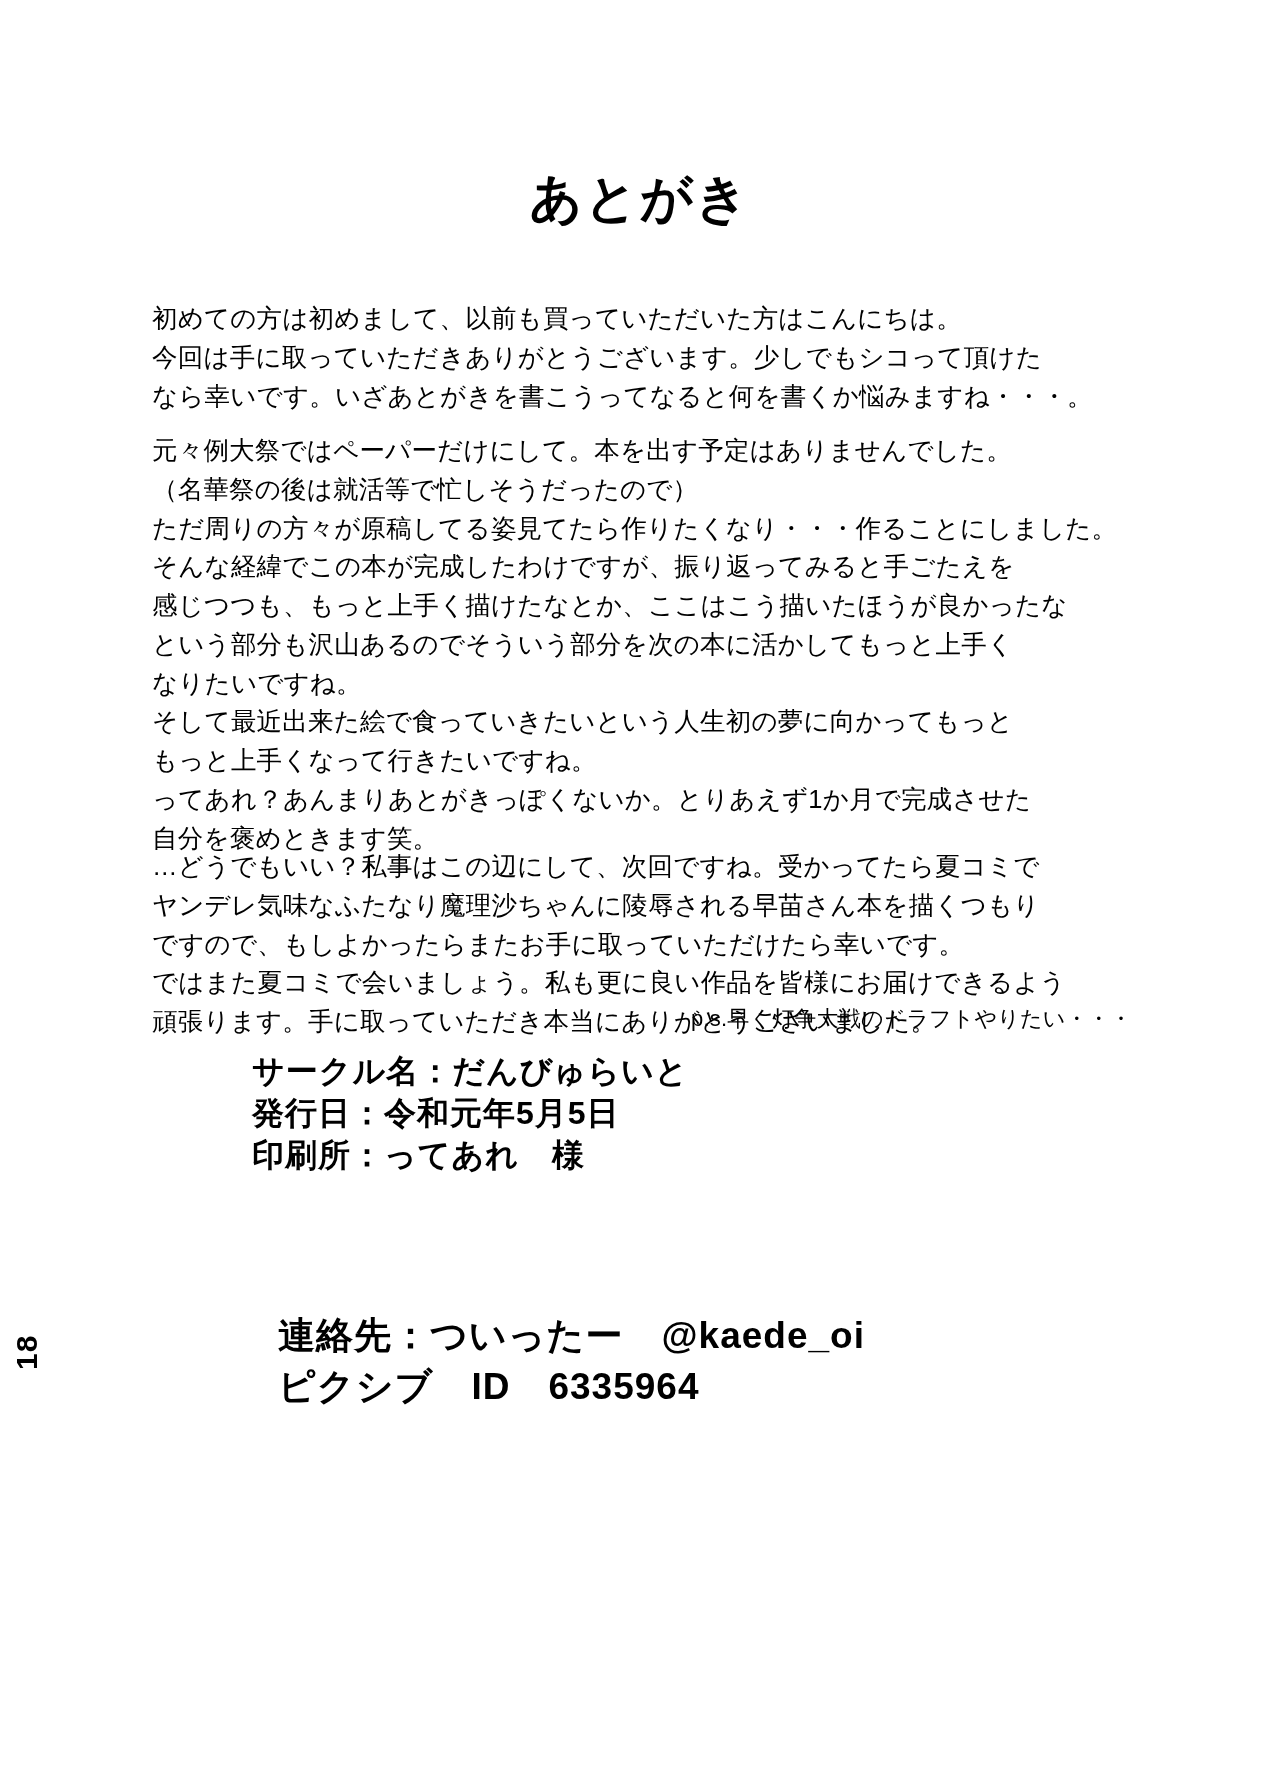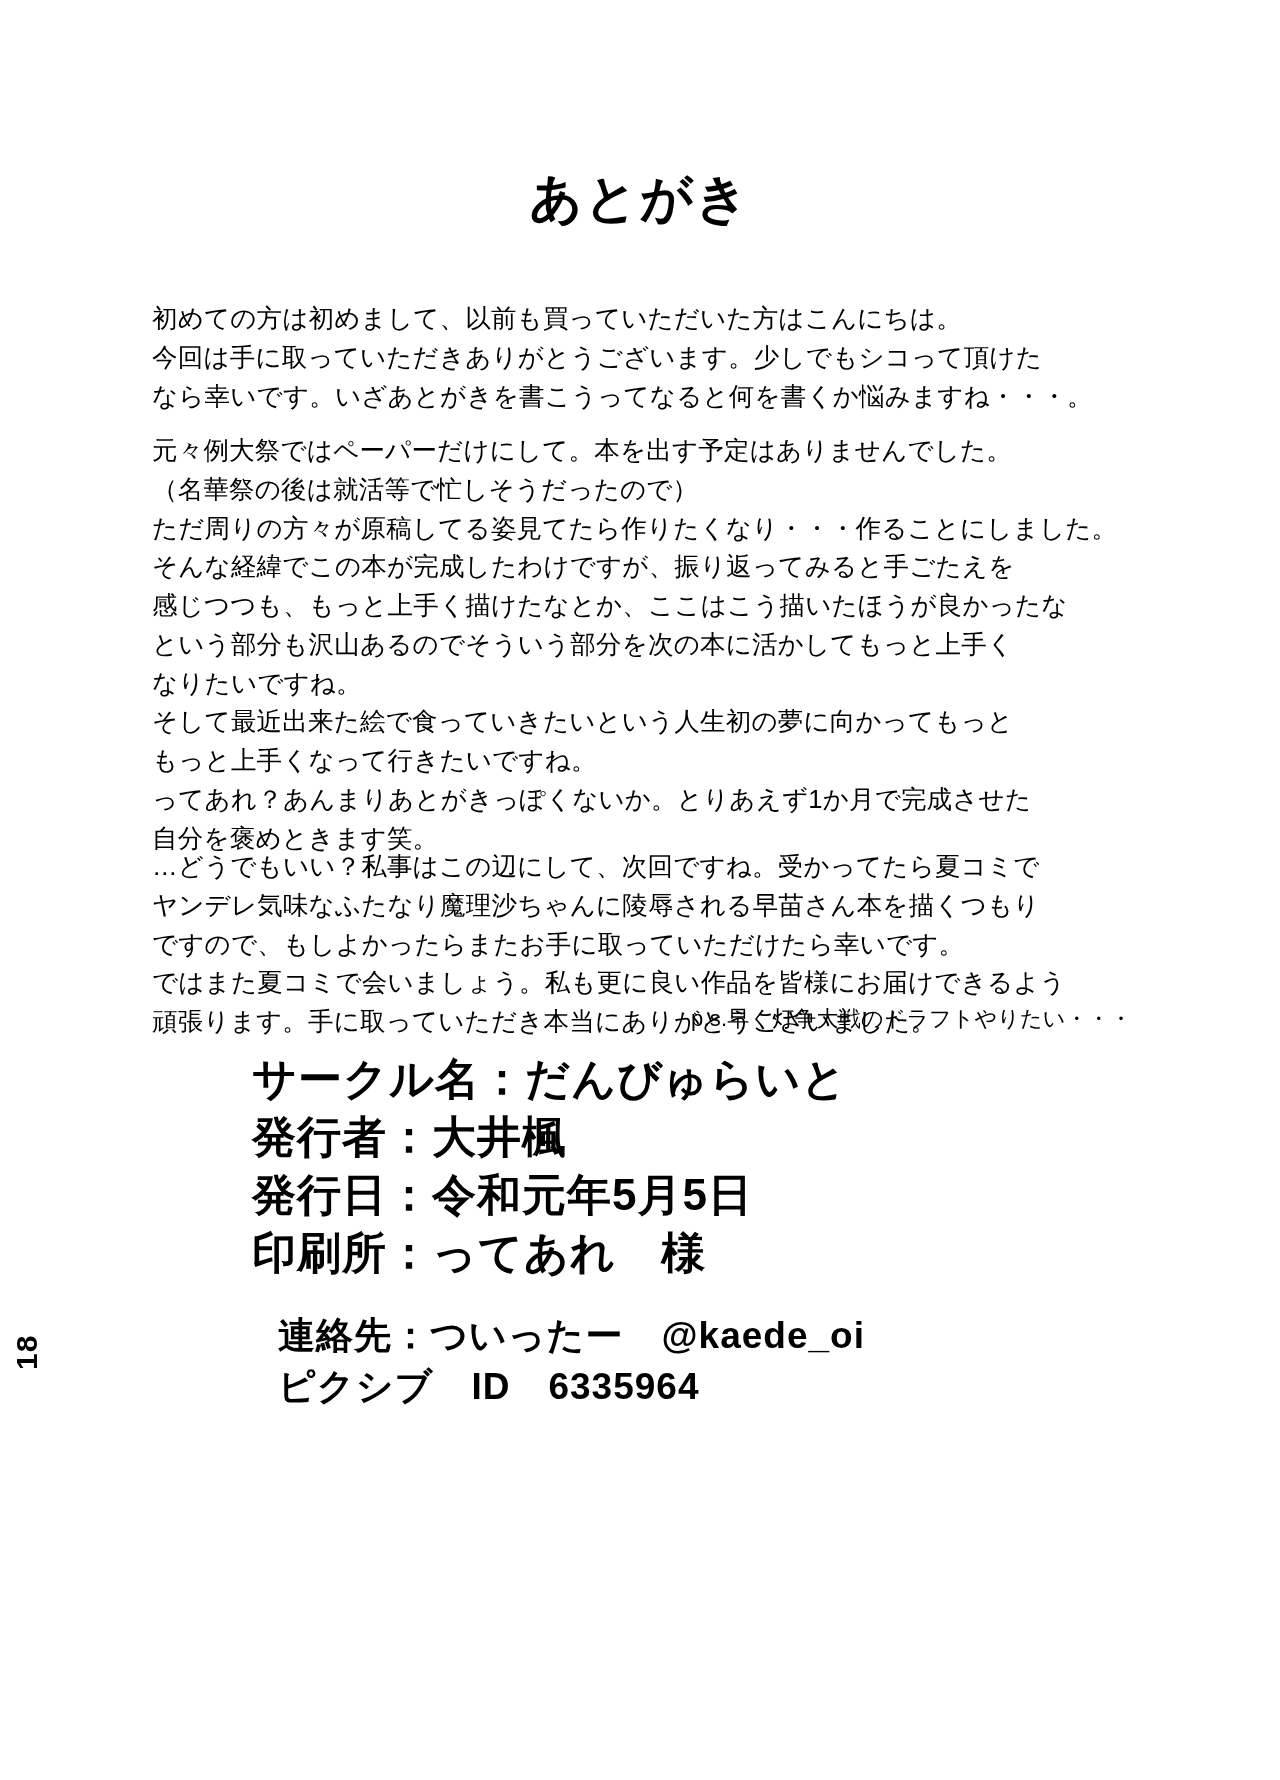--- a/index.html
+++ b/index.html
@@ -58,21 +58,21 @@
     letter-spacing: 0.2px;
   }
   
   .colophon {
     position: absolute;
     top: 1050px;
     left: 252px;
     width: 900px;
   }
   .colophon-line {
-    font-size: 44px;
+    font-size: 32px;
     font-weight: bold;
     line-height: 1.32;
     letter-spacing: 1px;
     white-space: pre;
   }
   .contact {
     position: absolute;
     top: 1310px;
     left: 278px;
     width: 900px;
@@ -120,21 +120,20 @@
   <div class="body-block" id="para3">…どうでもいい？私事はこの辺にして、次回ですね。受かってたら夏コミで
 ヤンデレ気味なふたなり魔理沙ちゃんに陵辱される早苗さん本を描くつもり
 ですので、もしよかったらまたお手に取っていただけたら幸いです。
 ではまた夏コミで会いましょう。私も更に良い作品を皆様にお届けできるよう
 頑張ります。手に取っていただき本当にありがとうございました。</div>
 
   <div class="ps-line">p.s.早く灯争大戦のドラフトやりたい・・・</div>
 
   <div class="colophon">
     <div class="colophon-line">サークル名：だんびゅらいと</div>
-    <div class="colophon-line">発行者：大井楓</div>
     <div class="colophon-line">発行日：令和元年5月5日</div>
     <div class="colophon-line">印刷所：ってあれ　様</div>
   </div>
 
   <div class="contact">
     <div class="contact-line">連絡先：ついったー　@kaede_oi</div>
     <div class="contact-line">ピクシブ　ID　6335964</div>
   </div>
 
   <div class="page-number">18</div>

